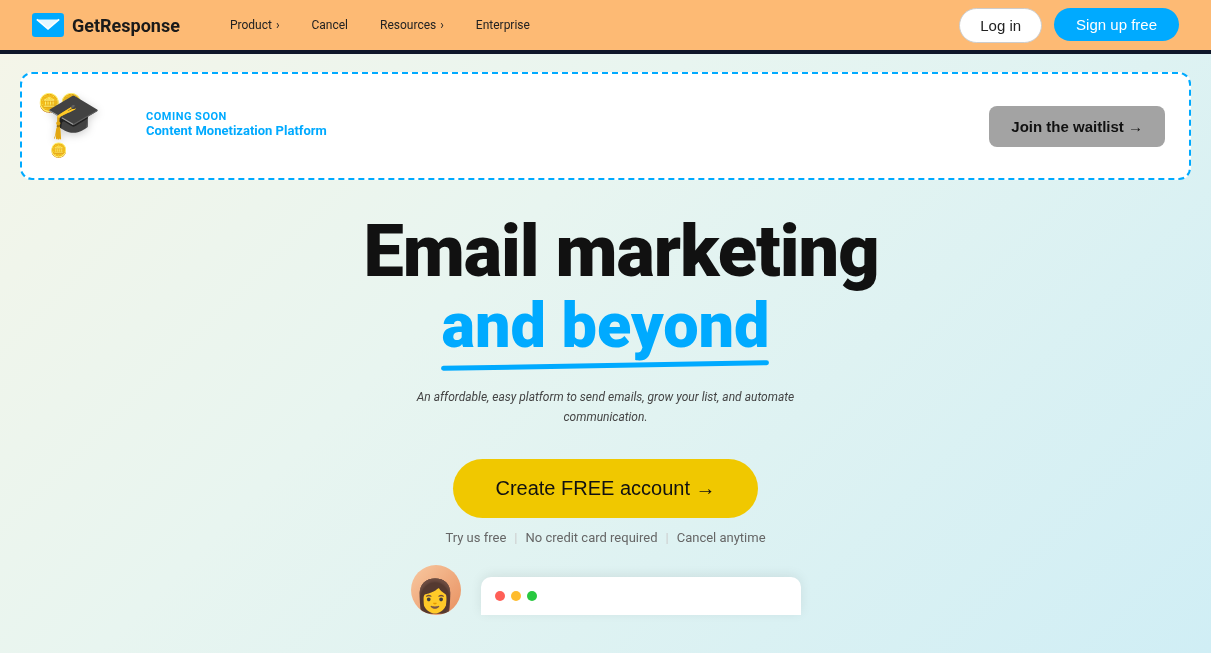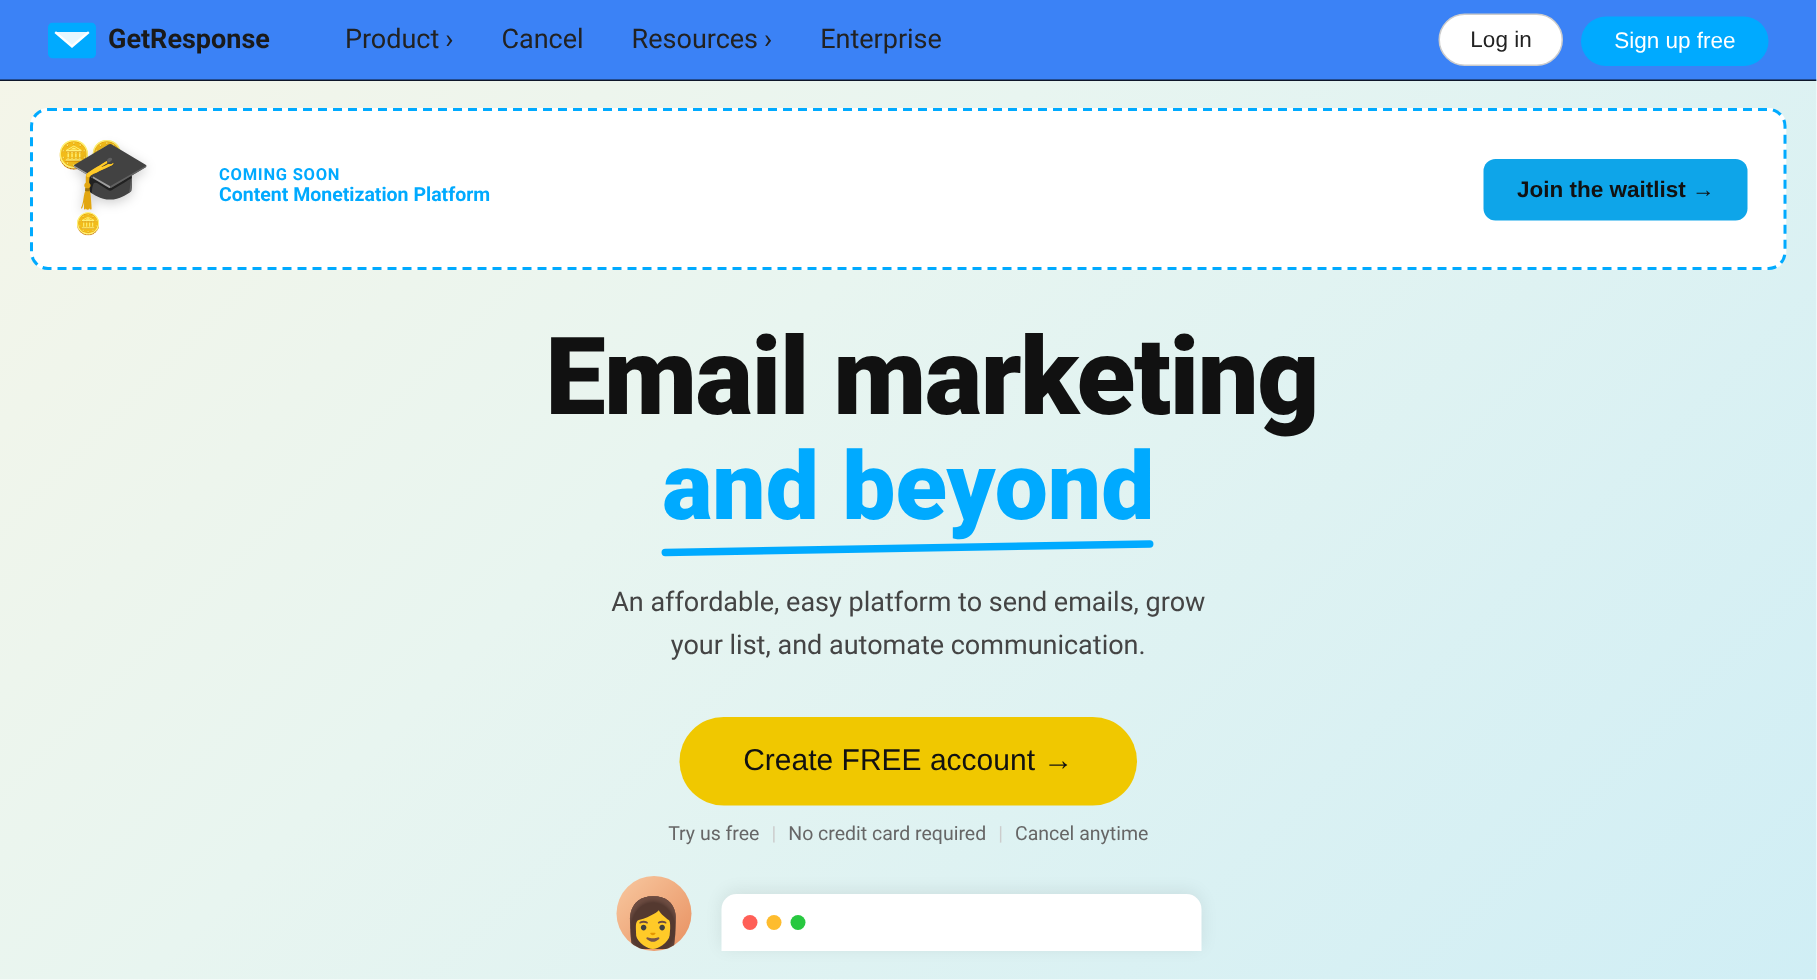--- a/index.html
+++ b/index.html
@@ -10,22 +10,22 @@
       overflow: hidden;
       background: linear-gradient(135deg, #f5f5e8 0%, #e8f5f0 40%, #d0eef5 100%);
     }
 
     
     nav {
       display: flex;
       align-items: center;
       padding: 0 32px;
       height: 54px;
-      background: #3b82f6;
-      border-bottom: 1px solid #0f172a;
+      background: #fdba74;
+      border-bottom: 4px solid #0f172a;
       position: relative;
       z-index: 10;
     }
     .nav-logo {
       display: flex;
       align-items: center;
       gap: 8px;
       margin-right: 36px;
     }
     .nav-logo-icon {
@@ -38,31 +38,31 @@
       color: #1a1a1a;
     }
     .nav-links {
       display: flex;
       align-items: center;
       gap: 4px;
       flex: 1;
     }
     .nav-link {
       padding: 8px 14px;
-      font-size: 18px;
+      font-size: 12px;
       color: #222;
       cursor: pointer;
       border-radius: 6px;
       display: flex;
       align-items: center;
       gap: 4px;
     }
     .nav-actions {
       display: flex;
-      align-items: flex-end;
+      align-items: flex-start;
       gap: 12px;
     }
     .btn-login {
       padding: 8px 20px;
       border: 1.5px solid #ccc;
       border-radius: 24px;
       background: white;
       font-size: 15px;
       cursor: pointer;
       color: #222;
@@ -138,21 +138,21 @@
       line-height: 1.5;
     }
     .banner-link {
       color: #00aaff;
       text-decoration: underline;
       font-weight: 600;
       cursor: pointer;
     }
     .btn-waitlist {
       padding: 12px 22px;
-      background: #0ea5e9;
+      background: #a3a3a3;
       border: none;
       border-radius: 8px;
       font-size: 15px;
       font-weight: 700;
       color: #111;
       cursor: pointer;
       white-space: nowrap;
       flex-shrink: 0;
     }
 
@@ -185,25 +185,26 @@
       position: absolute;
       bottom: -8px;
       left: 0;
       right: 0;
       height: 5px;
       background: #00aaff;
       border-radius: 3px;
       transform: rotate(-1deg);
     }
     .hero-description {
-      font-size: 18px;
+      font-size: 12px;
       color: #444;
       margin-top: 28px;
       line-height: 1.6;
       max-width: 400px;
+      font-style: italic;
     }
     .btn-cta {
       margin-top: 32px;
       padding: 18px 42px;
       background: #f0c800;
       border: none;
       border-radius: 50px;
       font-size: 20px;
       font-weight: 400;
       color: #111;

